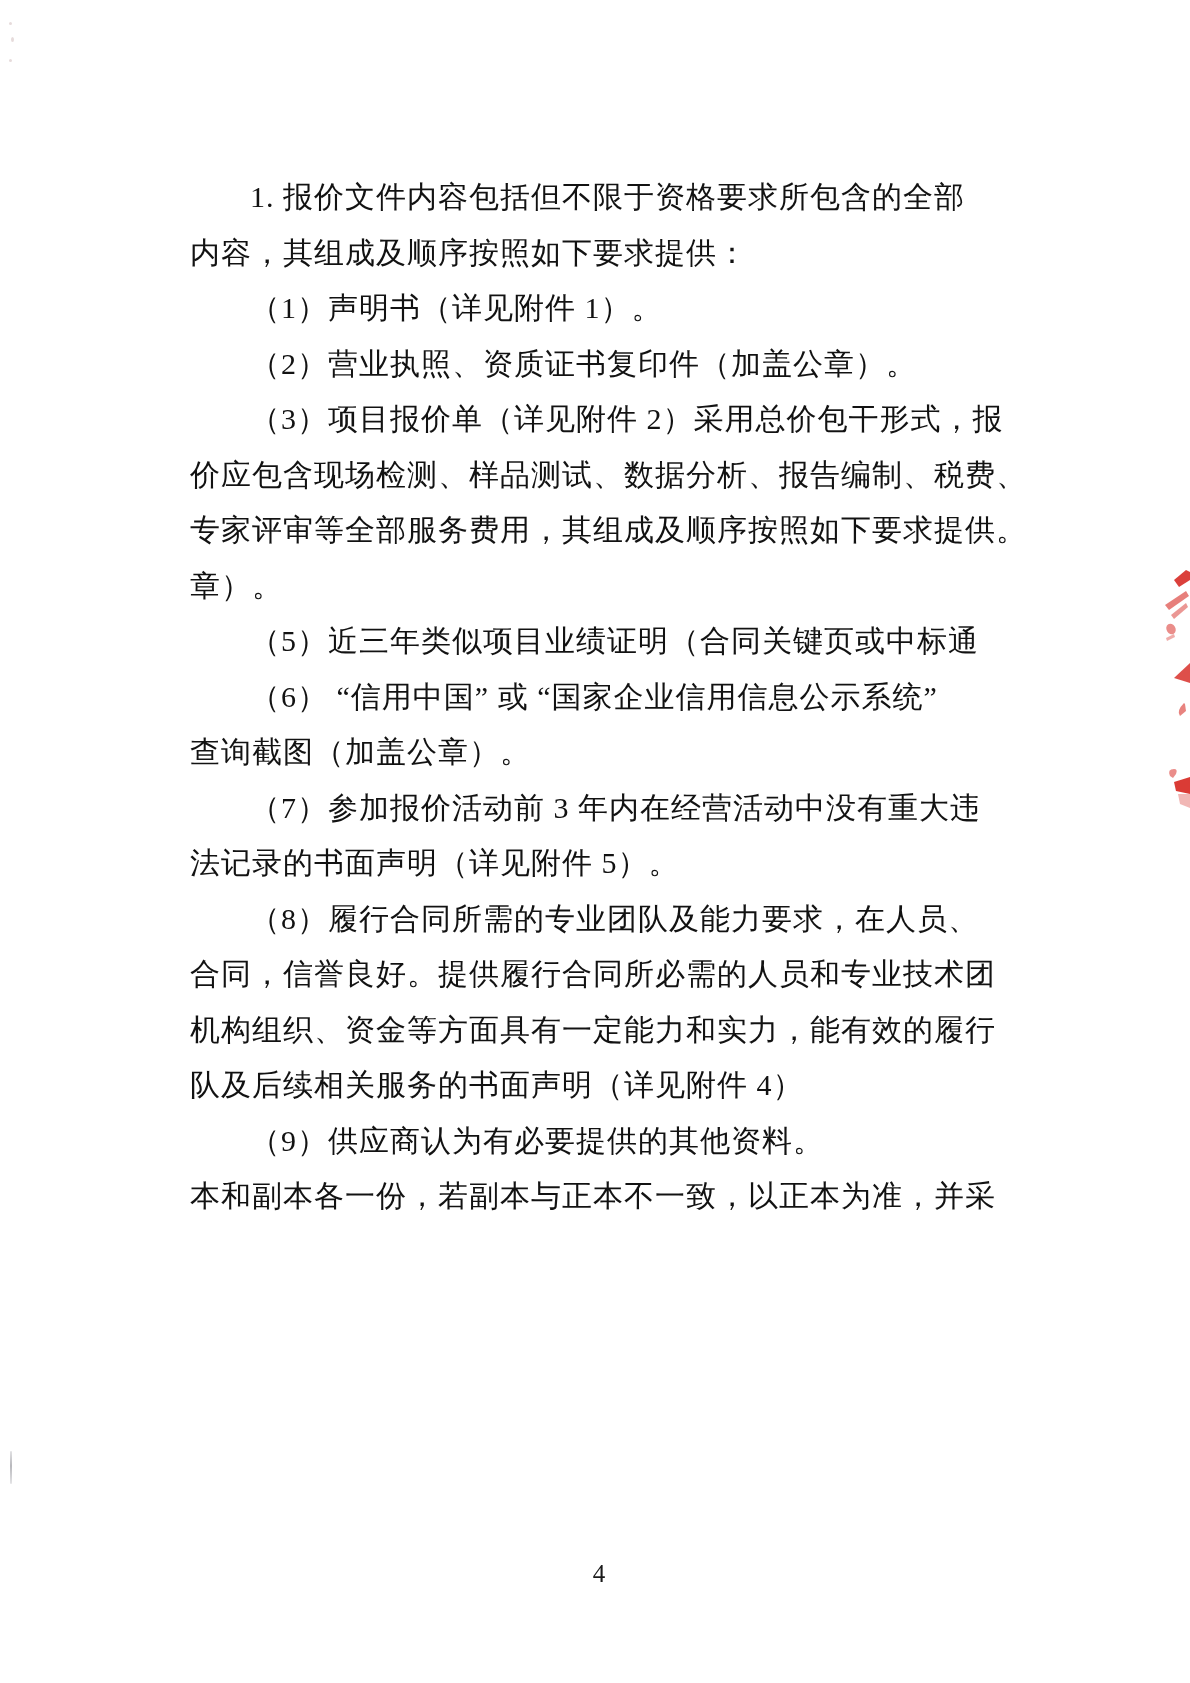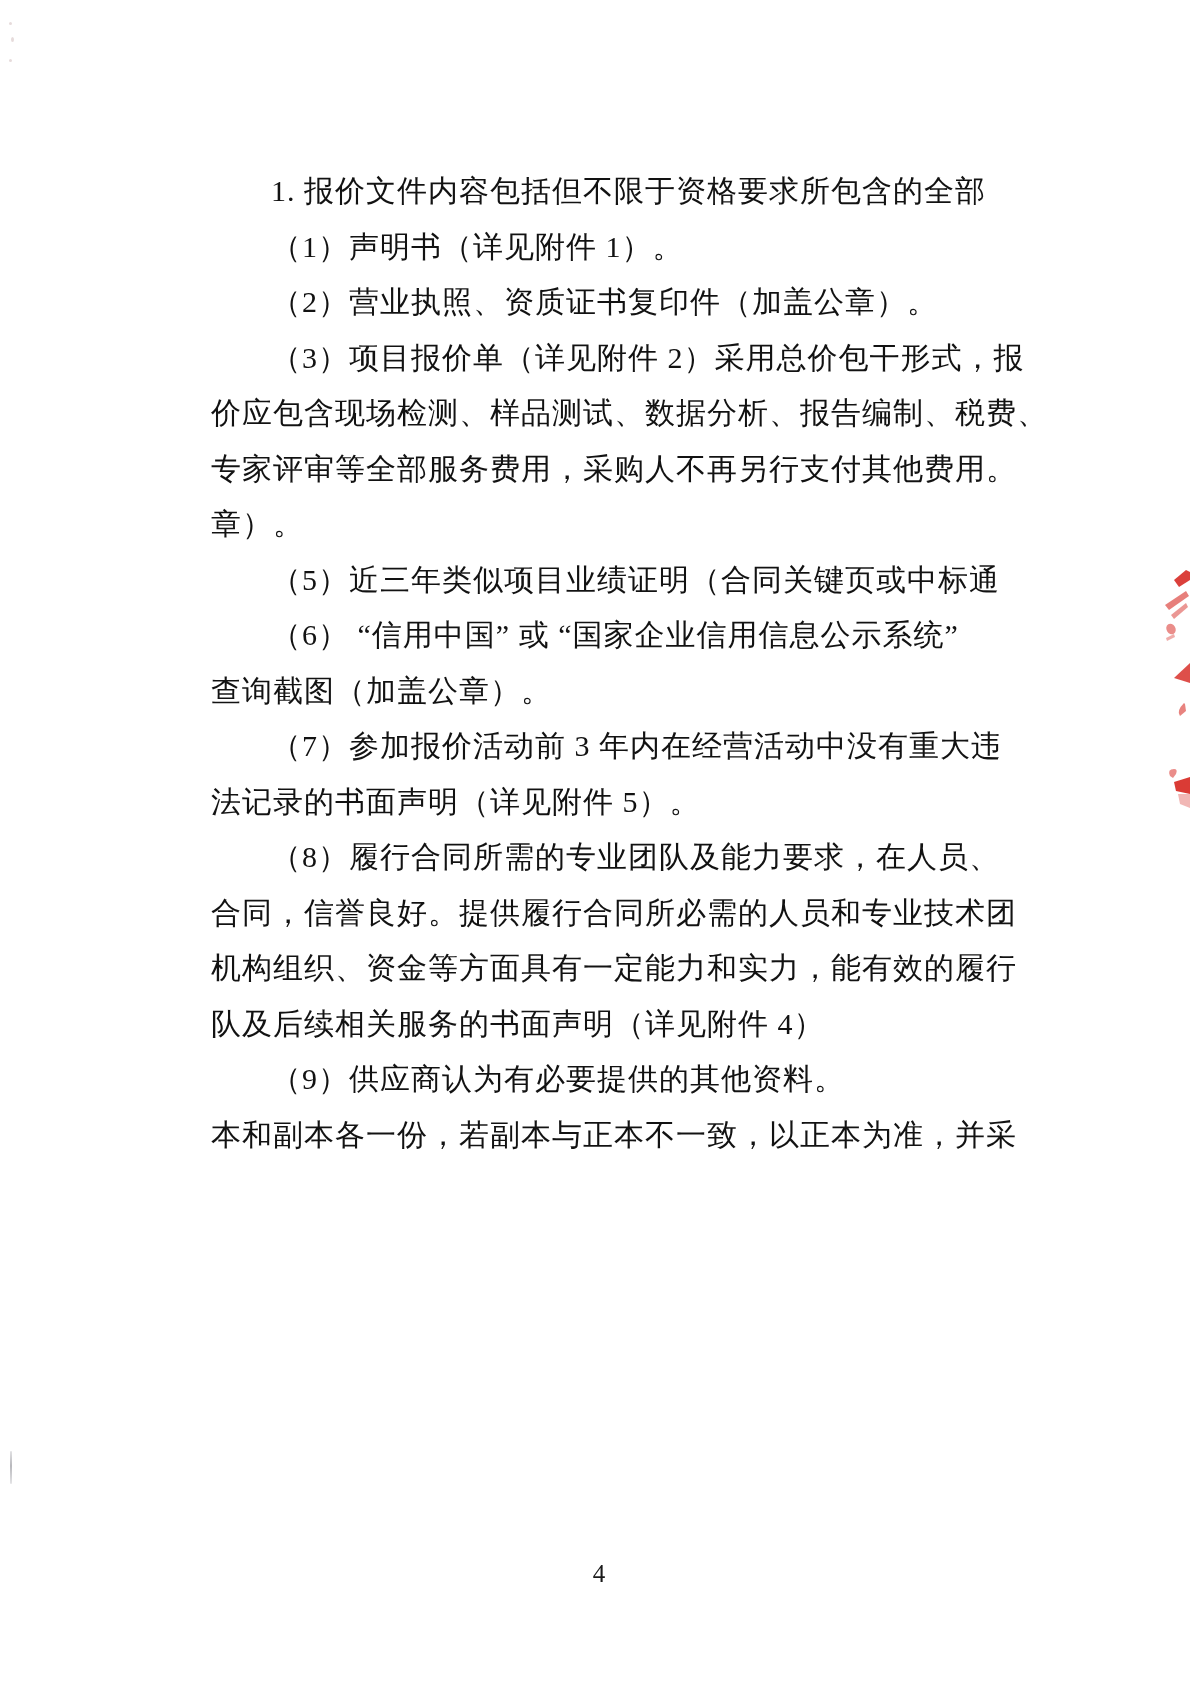--- a/index.html
+++ b/index.html
@@ -9,23 +9,22 @@
     height: 1683px;
     margin: 0 auto;
     background: #ffffff;
     overflow: hidden;
     font-family: "Liberation Serif", "DejaVu Serif", serif;
     color: #121212;
   }
   .doc-body {
     position: absolute;
     left: 190px;
-    top: 163px;
+    top: 169px;
     width: 840px;
-    margin-left: 21px;
   }
   .doc-line {
     height: 55.5px;
     line-height: 55.5px;
     font-size: 30px;
     letter-spacing: 1px;
     white-space: nowrap;
     font-weight: 500;
   }
   .doc-line.indent { padding-left: 60px; }
@@ -61,25 +60,26 @@
     background: linear-gradient(#e2e2e4, #b8b8bc 45%, #e4e4e6);
   }
 </style>
 </head>
 <body>
 
 <div class="page" style="background: rgb(255, 255, 255); color: rgb(18, 18, 18);">
 
   <div class="doc-body" id="doc-lines">
       <div class="doc-line indent">1. 报价文件内容包括但不限于资格要求所包含的全部</div>
+      <div class="doc-line">内容，其组成及顺序按照如下要求提供：</div>
       <div class="doc-line indent">（1）声明书（详见附件 1）。</div>
       <div class="doc-line indent">（2）营业执照、资质证书复印件（加盖公章）。</div>
       <div class="doc-line indent">（3）项目报价单（详见附件 2）采用总价包干形式，报</div>
       <div class="doc-line">价应包含现场检测、样品测试、数据分析、报告编制、税费、</div>
-      <div class="doc-line">专家评审等全部服务费用，采购人不再另行支付其他费用。</div>
+      <div class="doc-line">专家评审等全部服务费用，其组成及顺序按照如下要求提供。</div>
       <div class="doc-line">章）。</div>
       <div class="doc-line indent">（5）近三年类似项目业绩证明（合同关键页或中标通</div>
       <div class="doc-line indent">（6） “信用中国” 或 “国家企业信用信息公示系统”</div>
       <div class="doc-line">查询截图（加盖公章）。</div>
       <div class="doc-line indent">（7）参加报价活动前 3 年内在经营活动中没有重大违</div>
       <div class="doc-line">法记录的书面声明（详见附件 5）。</div>
       <div class="doc-line indent">（8）履行合同所需的专业团队及能力要求，在人员、</div>
       <div class="doc-line">合同，信誉良好。提供履行合同所必需的人员和专业技术团</div>
       <div class="doc-line">机构组织、资金等方面具有一定能力和实力，能有效的履行</div>
       <div class="doc-line">队及后续相关服务的书面声明（详见附件 4）</div>

